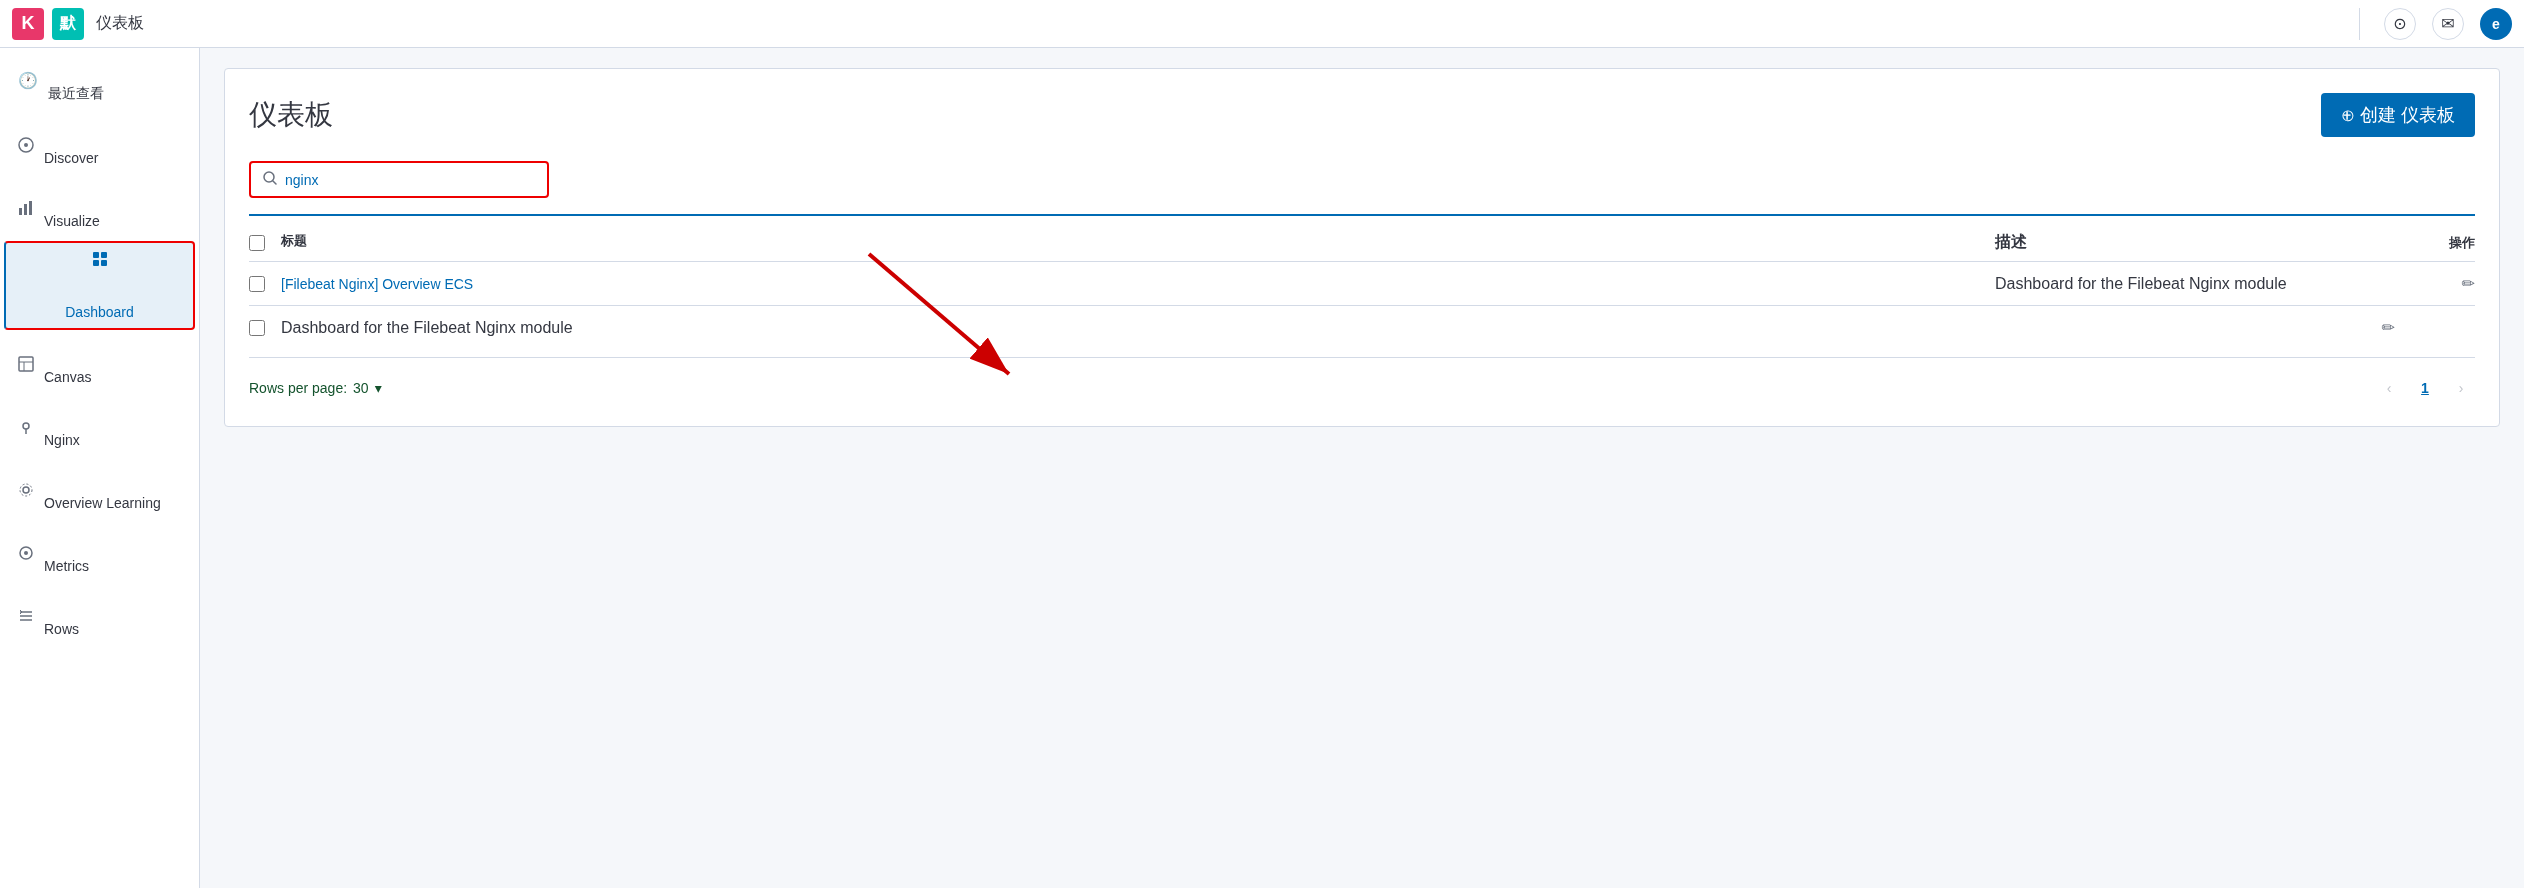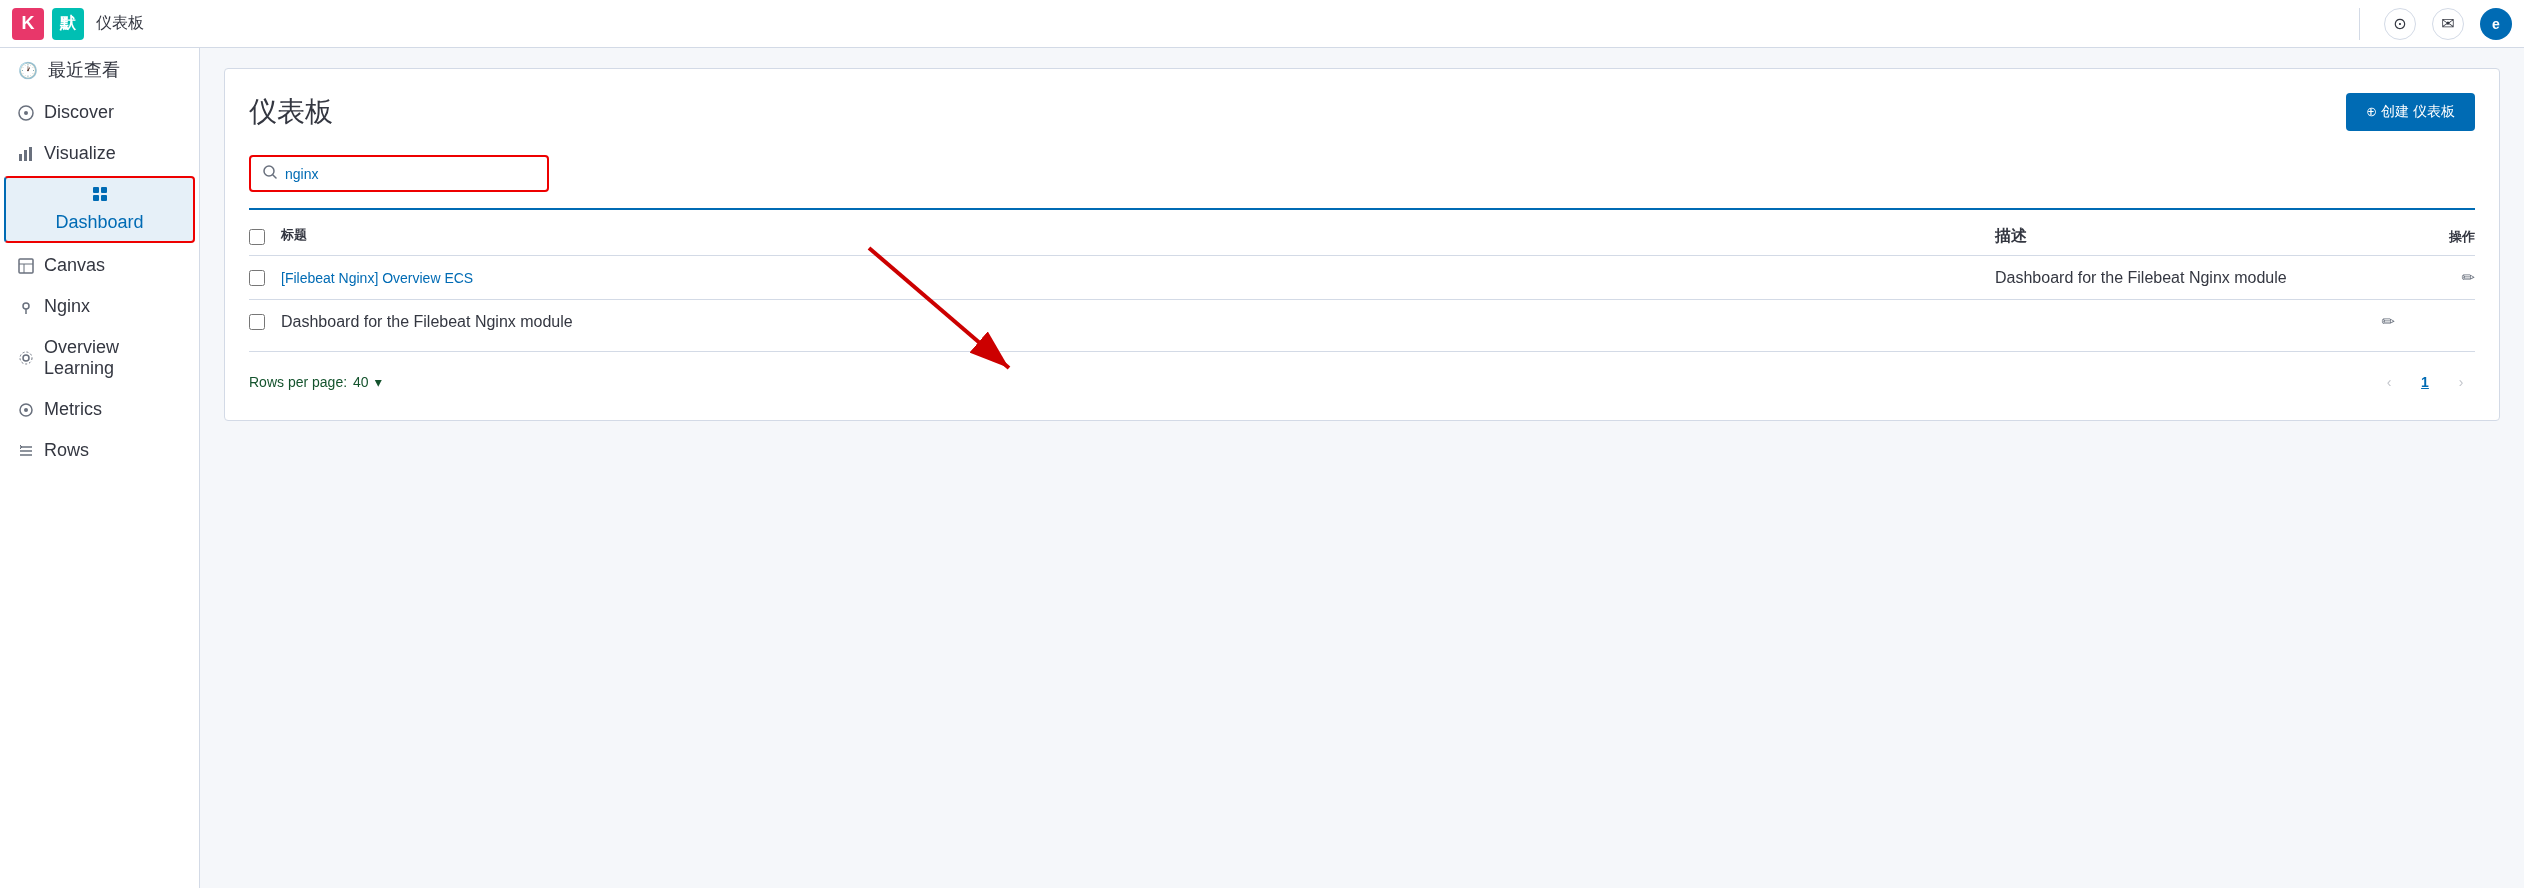--- a/index.html
+++ b/index.html
@@ -50,39 +50,39 @@
     .sidebar-item {
       display: flex; align-items: center; gap: 10px;
       padding: 10px 16px; cursor: pointer; color: #343741; font-size: 14px;
       border-left: 2px solid transparent;
     }
     .sidebar-item.active {
       background: #e6f0f8; border-left: 2px solid #006bb4; color: #006bb4;
     }
     .sidebar-item.active .sidebar-icon { color: #006bb4; }
     .sidebar-icon { font-size: 16px; color: #69707d; display: flex; align-items: center; }
-    .sidebar-label { font-size: 18px; }
+    .sidebar-label { font-size: 14px; margin-top: 27px; }
     .sidebar-item-highlighted {
       border: 2px solid #e00; border-radius: 4px; margin: 2px 4px;
       padding: 8px 12px;
       flex-direction: column;
     }
 
     
     .main { flex: 1; overflow-y: auto; padding: 20px 24px; }
     .content-card {
       background: #fff; border: 1px solid #d3dae6; border-radius: 4px;
       padding: 24px;
     }
 
     .page-header { display: flex; align-items: center; justify-content: space-between; margin-bottom: 24px; }
     .page-title { font-size: 28px; font-weight: 300; color: #343741; }
     .create-btn {
       background: #006bb4; color: white; border: none; border-radius: 4px;
-      padding: 10px 20px; font-size: 14px; cursor: pointer; display: flex; align-items: center; gap: 6px;
+      padding: 10px 20px; font-size: 18px; cursor: pointer; display: flex; align-items: center; gap: 6px;
       font-weight: 500;
     }
 
     
     .search-wrapper {
       margin-bottom: 16px;
       border: 2px solid #e00;
       border-radius: 4px;
       display: inline-flex;
       width: 300px;
@@ -321,21 +321,21 @@
               <polygon points="0 0, 10 3.5, 0 7" fill="#cc0000"></polygon>
             </marker>
           </defs>
           <path d="M 60 10 L 200 130" stroke="#cc0000" stroke-width="4" fill="none" marker-end="url(#arrowhead)"></path>
         </svg>
       </div>
 
       <div class="pagination-row">
         <div class="rows-per-page">
           <span>Rows per page:</span>
-          <span>40</span>
+          <span>30</span>
           <span>▾</span>
         </div>
         <div class="pagination-nav">
           <span class="page-btn disabled">‹</span>
           <span class="page-btn active">1</span>
           <span class="page-btn disabled">›</span>
         </div>
       </div>
 
     </div>

